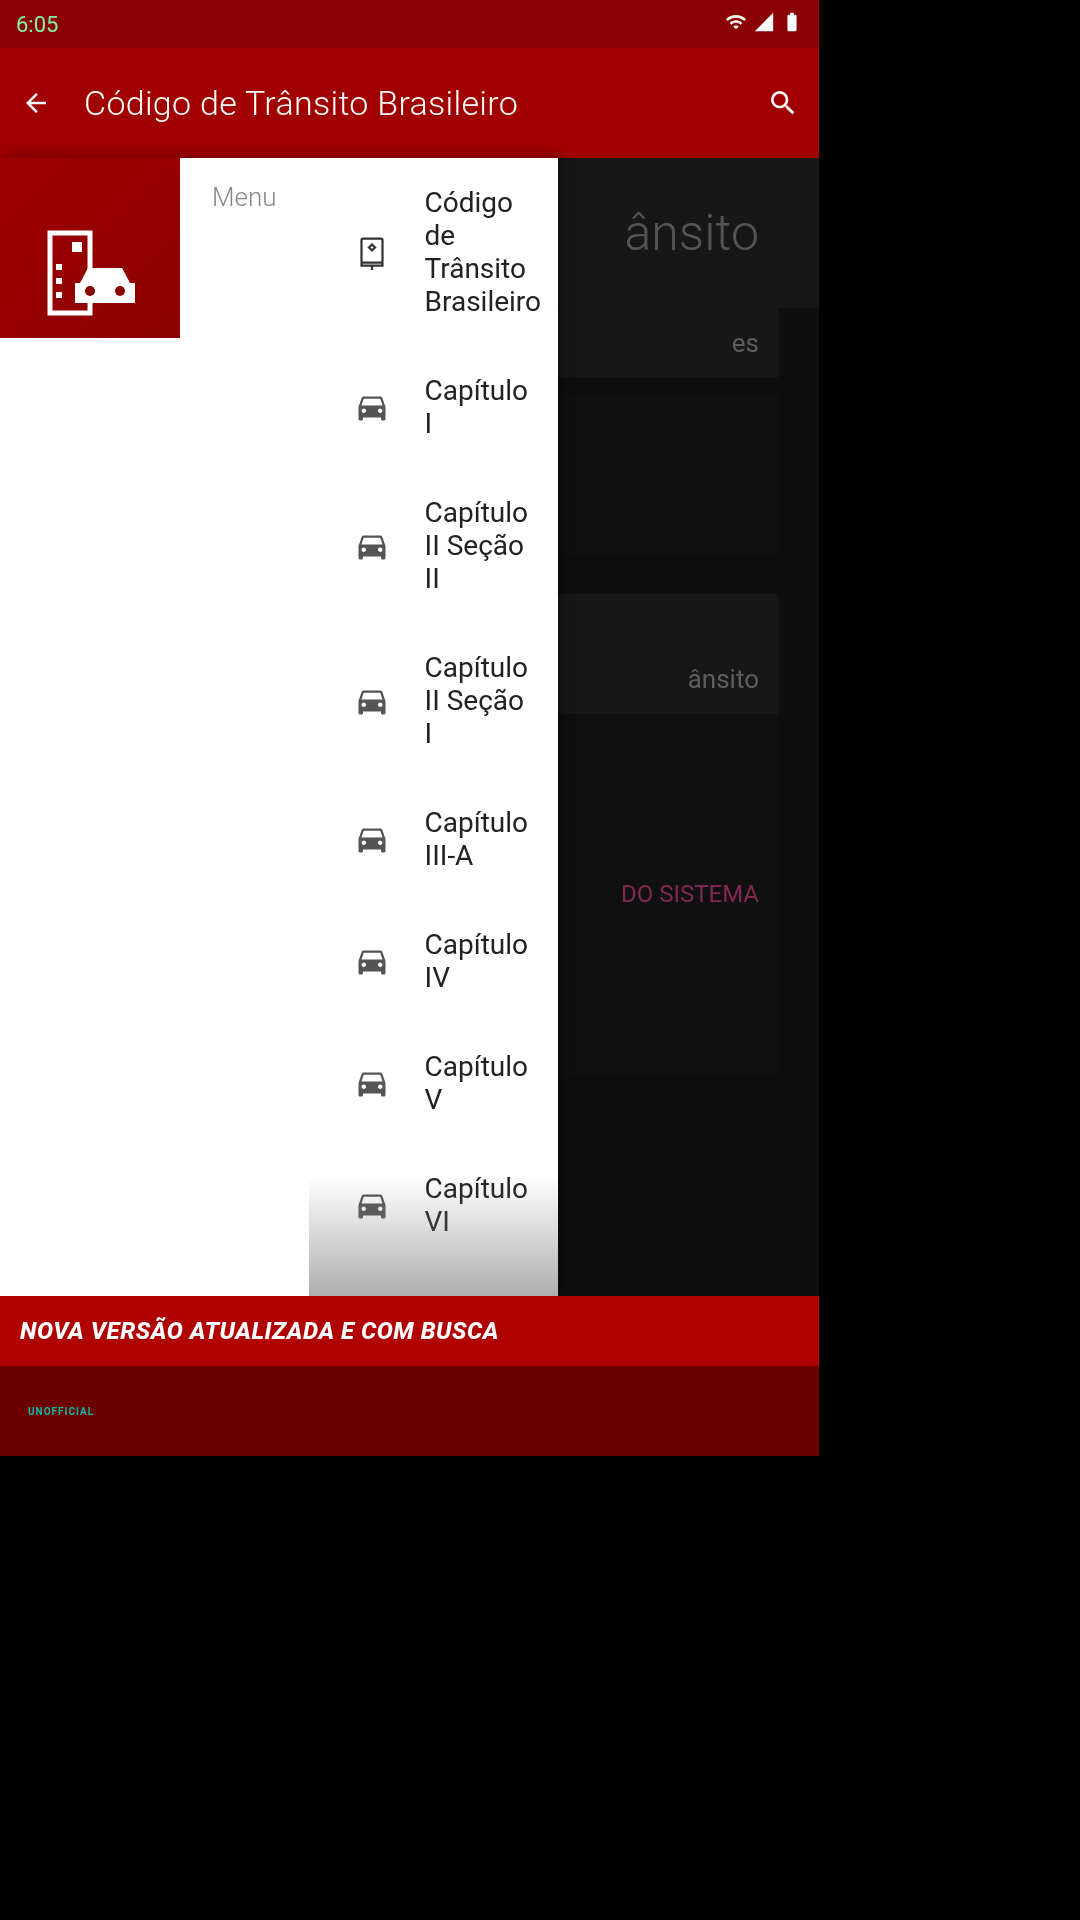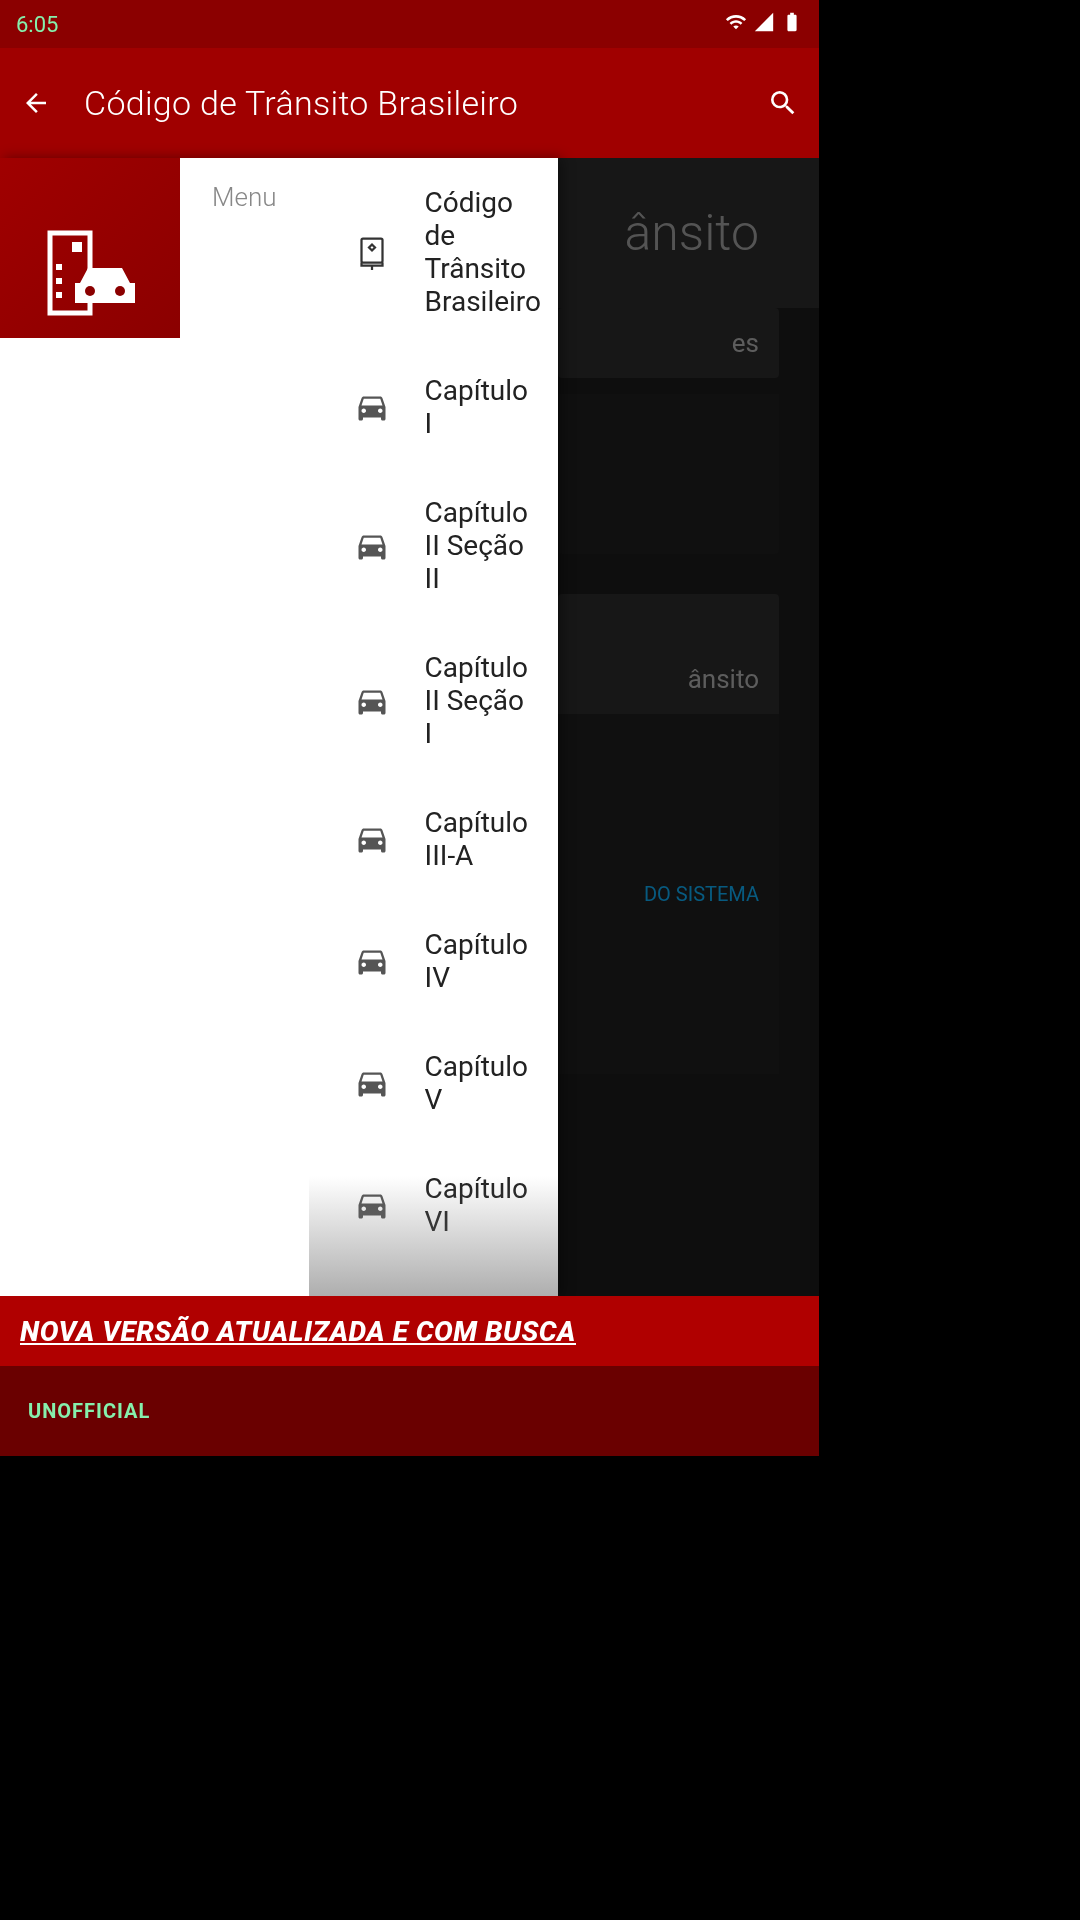--- a/index.html
+++ b/index.html
@@ -81,22 +81,22 @@
     font-size: 26px;
   }
   .bg-card4 {
     margin: 0 40px 0 558px;
     background: #1e1e1e;
     height: 360px;
     display: flex;
     align-items: center;
     justify-content: flex-end;
     padding: 20px;
-    color: #0ea5e9;
-    font-size: 20px;
+    color: #ec4899;
+    font-size: 24px;
   }
   .bg-overlay {
     position: absolute;
     top: 0; left: 0; right: 0; bottom: 0;
     background: rgba(0,0,0,0.45);
   }
   
   
   .drawer {
     position: absolute;
@@ -155,46 +155,45 @@
     height: 70px;
     background: #B00000;
     display: flex;
     align-items: center;
     padding: 0 20px;
     position: relative;
     z-index: 20;
   }
   .banner-text {
     color: white;
-    font-size: 28px;
+    font-size: 24px;
     font-weight: 800;
     font-style: italic;
     letter-spacing: 0.5px;
-    text-decoration: underline;
   }
   
   .footer {
     height: 90px;
     background: #6a0000;
     display: flex;
     flex-direction: column;
     justify-content: center;
     padding: 0 28px;
     position: relative;
     z-index: 20;
   }
   .footer-logo {
     color: #FFD700;
     font-size: 38px;
     font-weight: 900;
     line-height: 1;
   }
   .footer-sub {
-    color: #86efac;
-    font-size: 20px;
+    color: #14b8a6;
+    font-size: 10px;
     font-weight: 700;
     letter-spacing: 1px;
   }
 </style>
 </head>
 <body>
 
 <div class="status-bar">
   <div class="status-time">6:05</div>
   <div class="status-icons">

